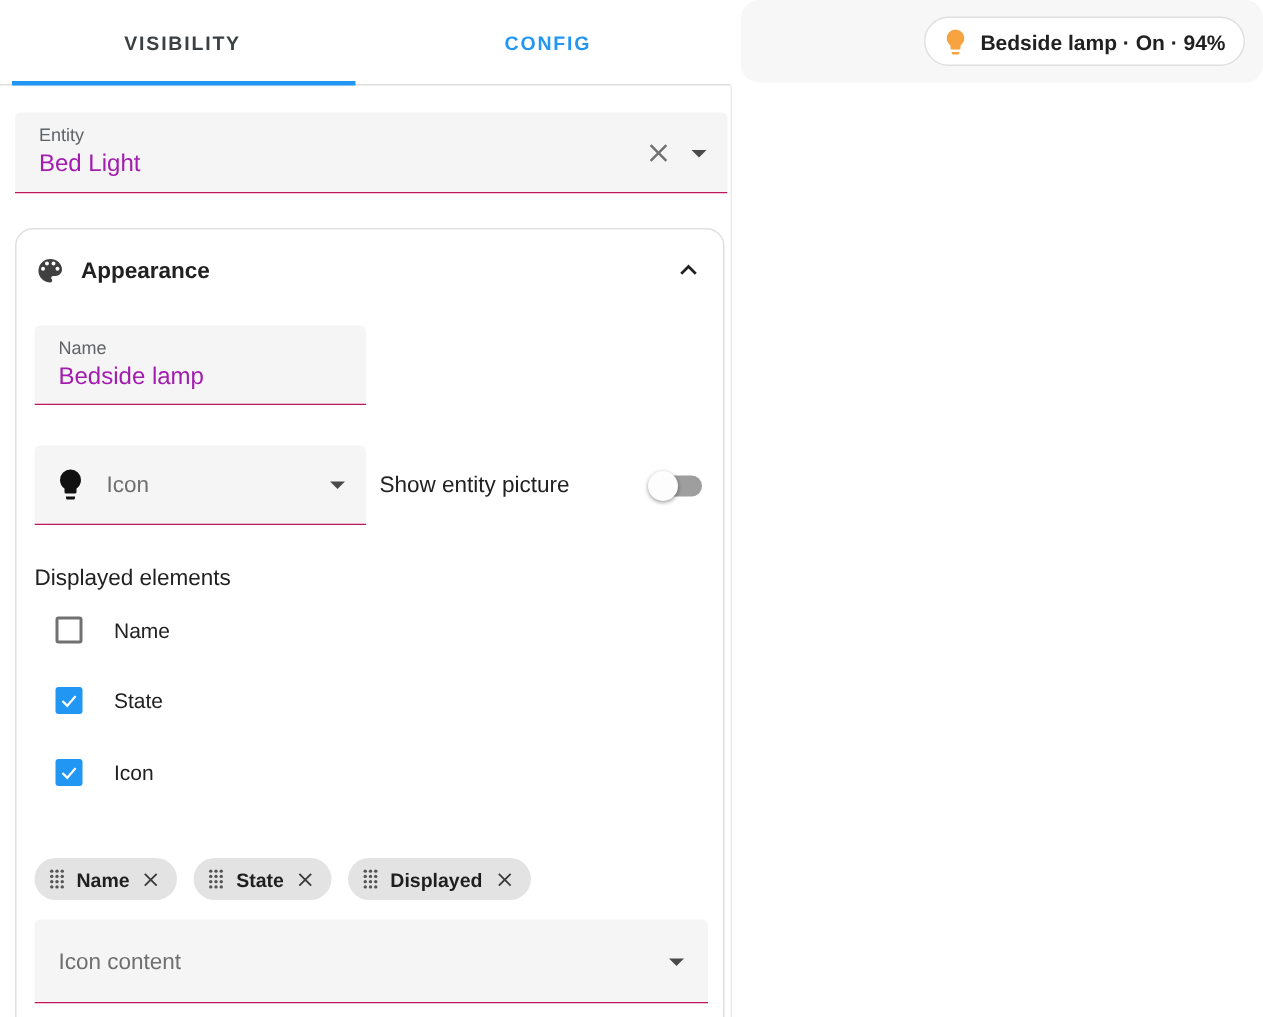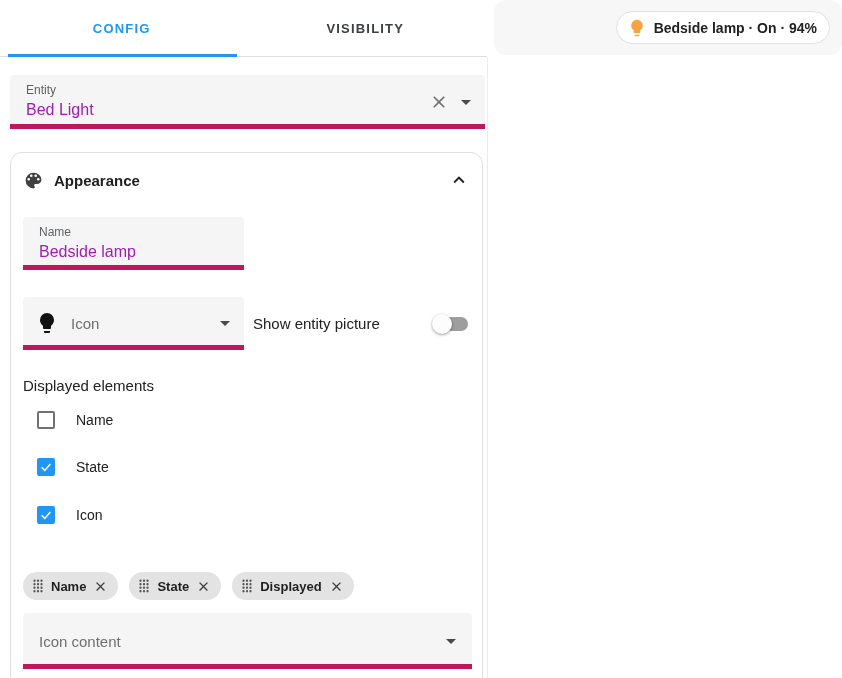--- a/index.html
+++ b/index.html
@@ -18,21 +18,21 @@
   .tab-indicator{position:absolute;left:8px;bottom:0;width:229px;height:3px;background:var(--accent);z-index:2;}
 
   
   .preview{position:absolute;left:494px;top:0;width:348px;height:55px;background:#f7f7f7;border-radius:12px;}
   .badge{position:absolute;right:12px;top:11px;height:33px;background:#fff;border:1px solid #e0e0e0;
          border-radius:17px;display:flex;align-items:center;gap:7px;padding:0 12px 0 10px;box-sizing:border-box;cursor:pointer;}
   .badge svg{width:20px;height:20px;fill:var(--badge_icon);}
   .badge span{font-size:14px;font-weight:700;color:#212121;white-space:nowrap;}
 
   
-  .field{position:absolute;background:#f5f5f5;border-bottom:5px solid #be185d;border-radius:4px 4px 0 0;box-sizing:border-box;cursor:text;}
+  .field{position:absolute;background:#f5f5f5;border-bottom:1px solid #be185d;border-radius:4px 4px 0 0;box-sizing:border-box;cursor:text;}
   .field .flabel{position:absolute;left:16px;top:8px;font-size:12px;color:#5f6368;}
   .field .fvalue{position:absolute;left:16px;top:26px;font-size:16px;color:#a21caf;white-space:nowrap;}
   .field .fplaceholder{color:#6f6f6f;font-size:15px;}
   .caret{width:0;height:0;border-left:5px solid transparent;border-right:5px solid transparent;border-top:5px solid #4a4a4a;}
   .icon-btn{position:absolute;display:flex;align-items:center;justify-content:center;cursor:pointer;background:none;border:none;padding:0;}
 
   
   .entity-field{left:10px;top:75px;width:475px;height:54px;}
   .entity-clear{right:36px;top:17px;width:20px;height:20px;}
   .entity-clear svg{width:20px;height:20px;fill:#717171;}
@@ -78,22 +78,22 @@
   .chip .close{width:15px;height:15px;fill:#3c3c3c;cursor:pointer;}
 
   .state-content-field{left:12px;top:460px;width:449px;height:56px;cursor:pointer;}
   .state-content-field .fplaceholder{position:absolute;left:16px;top:20px;}
   .sc-caret{right:16px;top:26px;}
 </style>
 </head>
 <body>
 
 <div class="tabbar">
+  <div class="tab">VISIBILITY</div>
   <div class="tab active">CONFIG</div>
-  <div class="tab">VISIBILITY</div>
   <div class="tab-indicator"></div>
 </div>
 
 <div class="col-divider"></div>
 
 <div class="preview">
   <div class="badge">
     <svg viewBox="0 0 24 24">
         <path d="M12,2A7,7 0 0,0 5,9C5,11.38 6.19,13.47 8,14.74V17A1,1 0 0,0 9,18H15A1,1 0 0,0 16,17V14.74C17.81,13.47 19,11.38 19,9A7,7 0 0,0 12,2M9,21A1,1 0 0,0 10,22H14A1,1 0 0,0 15,21V20H9V21Z"></path>
       </svg>

